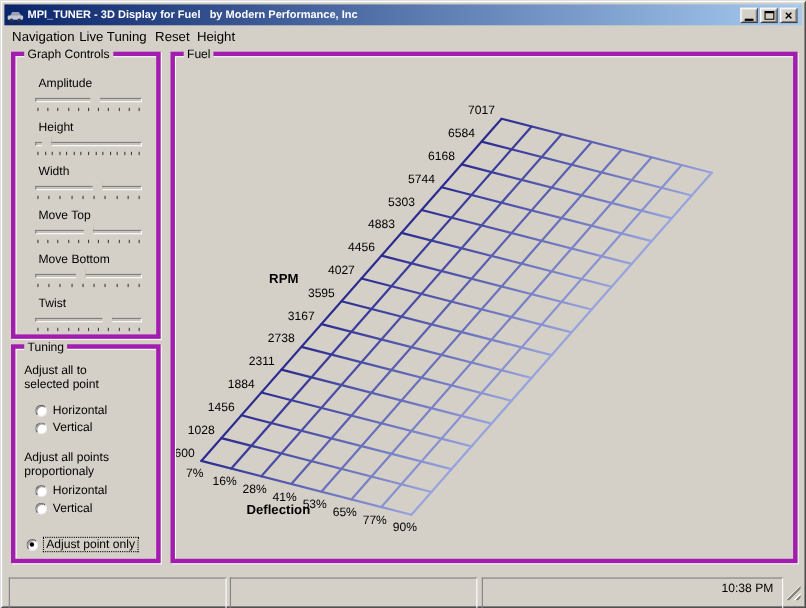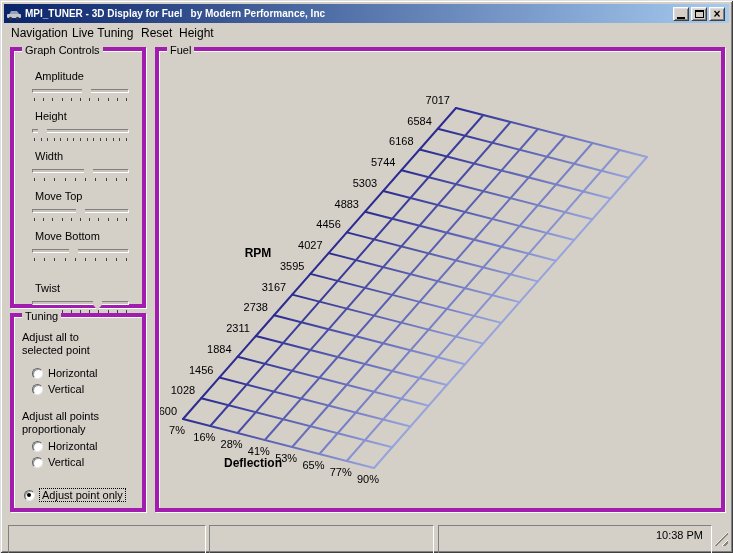--- a/index.html
+++ b/index.html
@@ -172,21 +172,21 @@
           <span class="tick"></span>
           <span class="tick"></span>
           <span class="tick"></span>
           <span class="tick"></span>
           <span class="tick"></span>
           <span class="tick"></span>
           <span class="tick"></span>
           <span class="tick"></span>
         </div>
     </div>
-    <div class="slider-row" style="top:228px">
+    <div class="slider-row" style="top:216px">
       <div class="ctl-label">Twist</div>
       <div class="track"></div>
       <div class="thumb" style="left: 71px;"></div>
       <div class="ticks">
           <span class="tick"></span>
           <span class="tick"></span>
           <span class="tick"></span>
           <span class="tick"></span>
           <span class="tick"></span>
           <span class="tick"></span>

